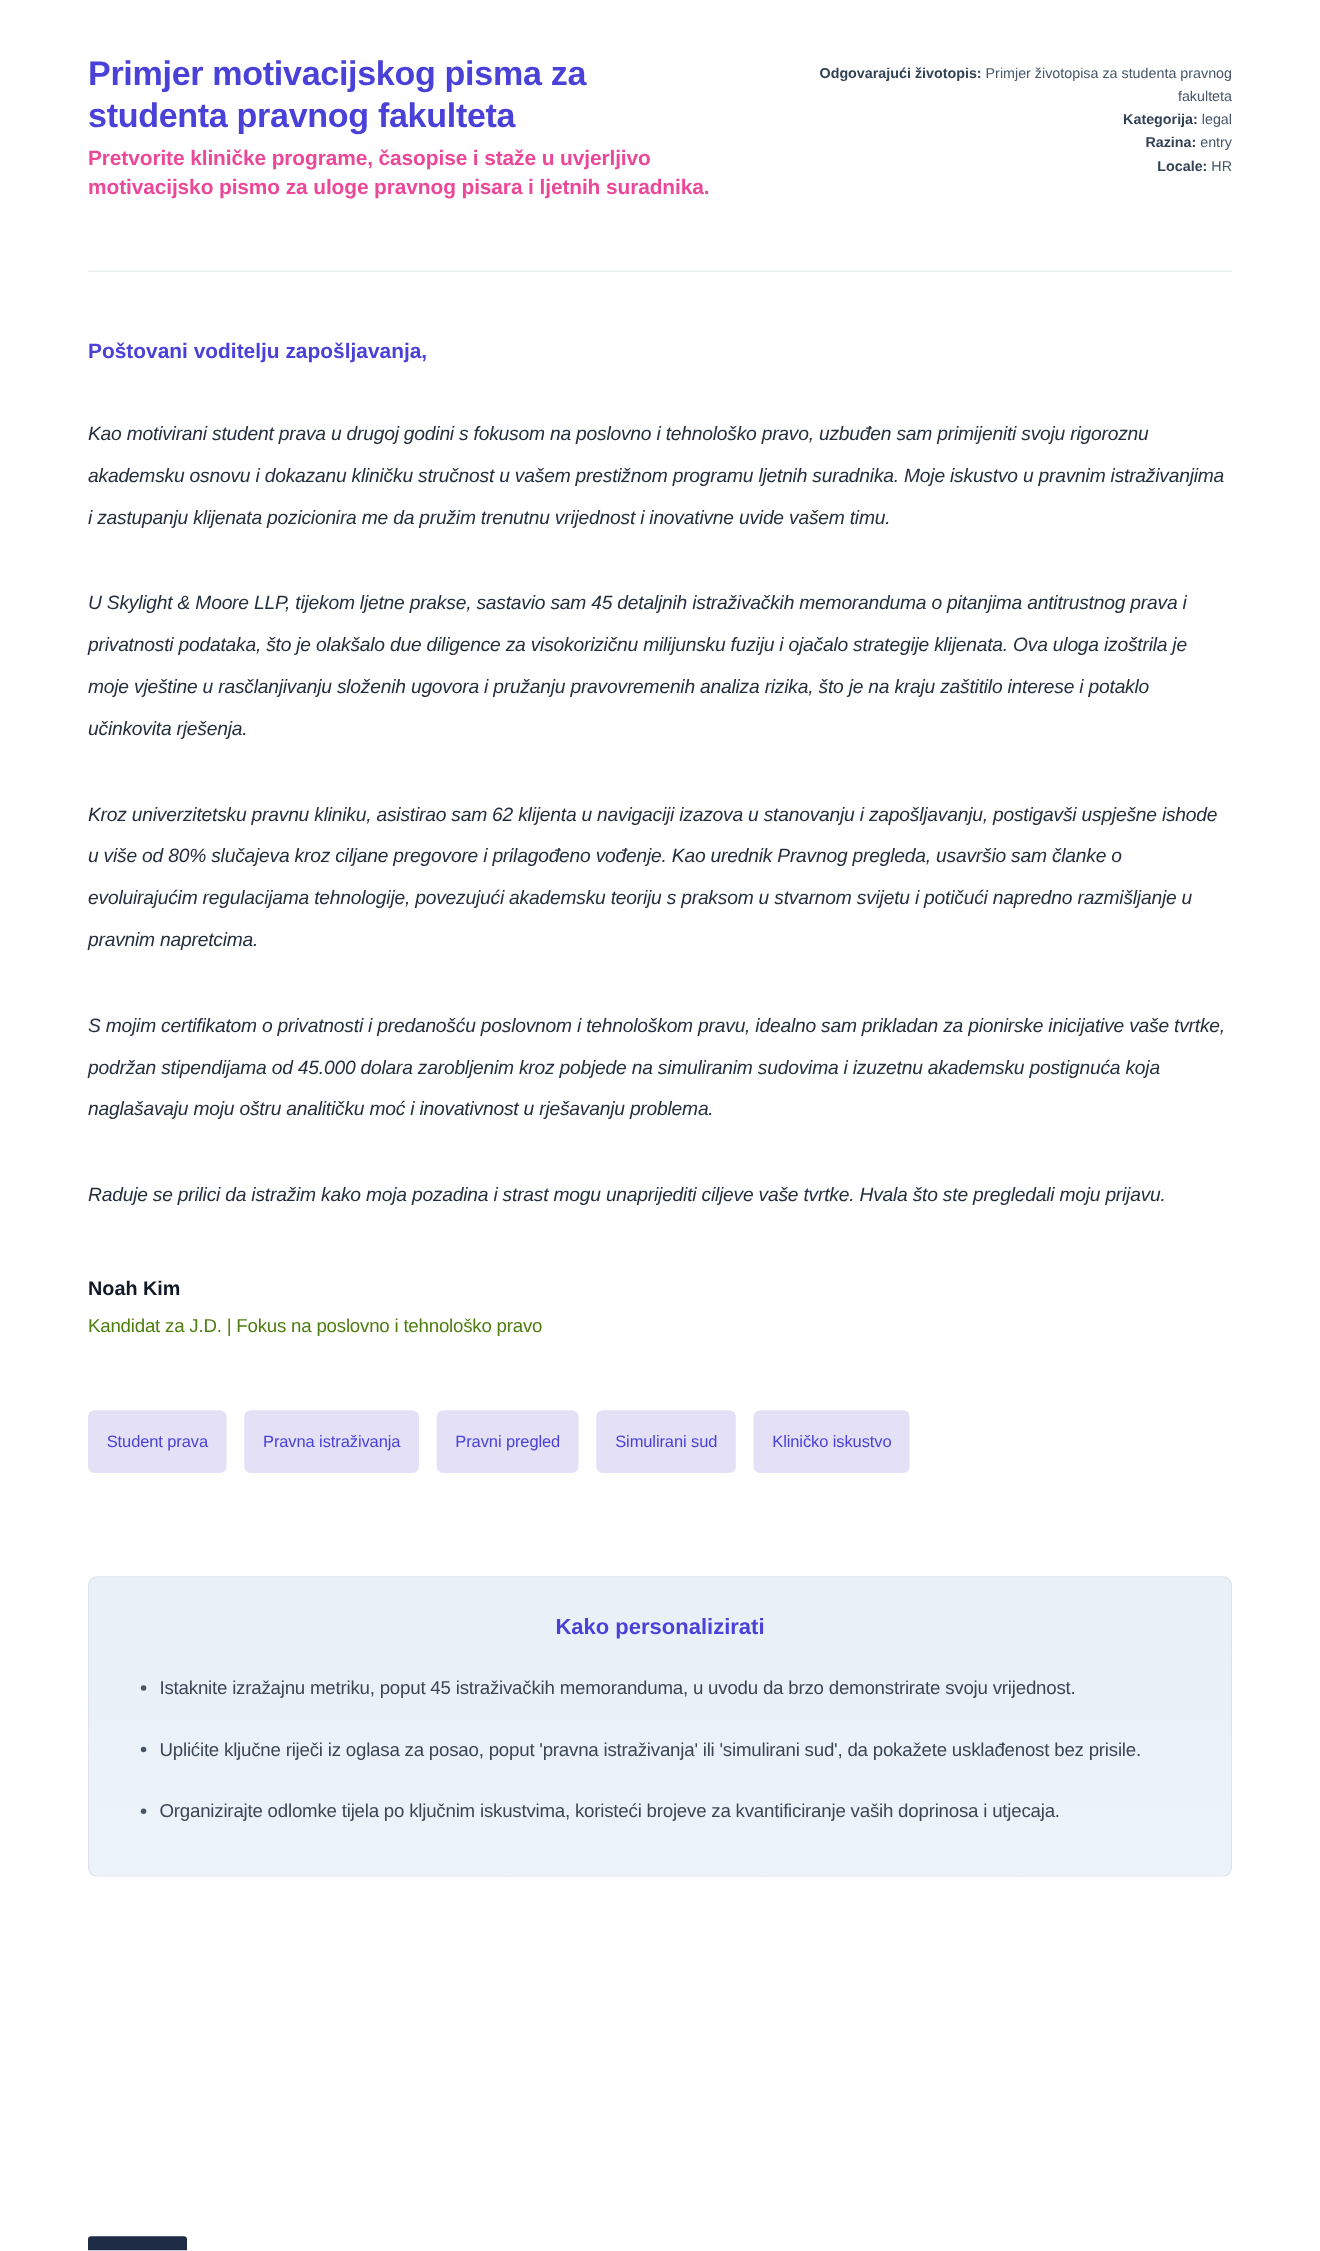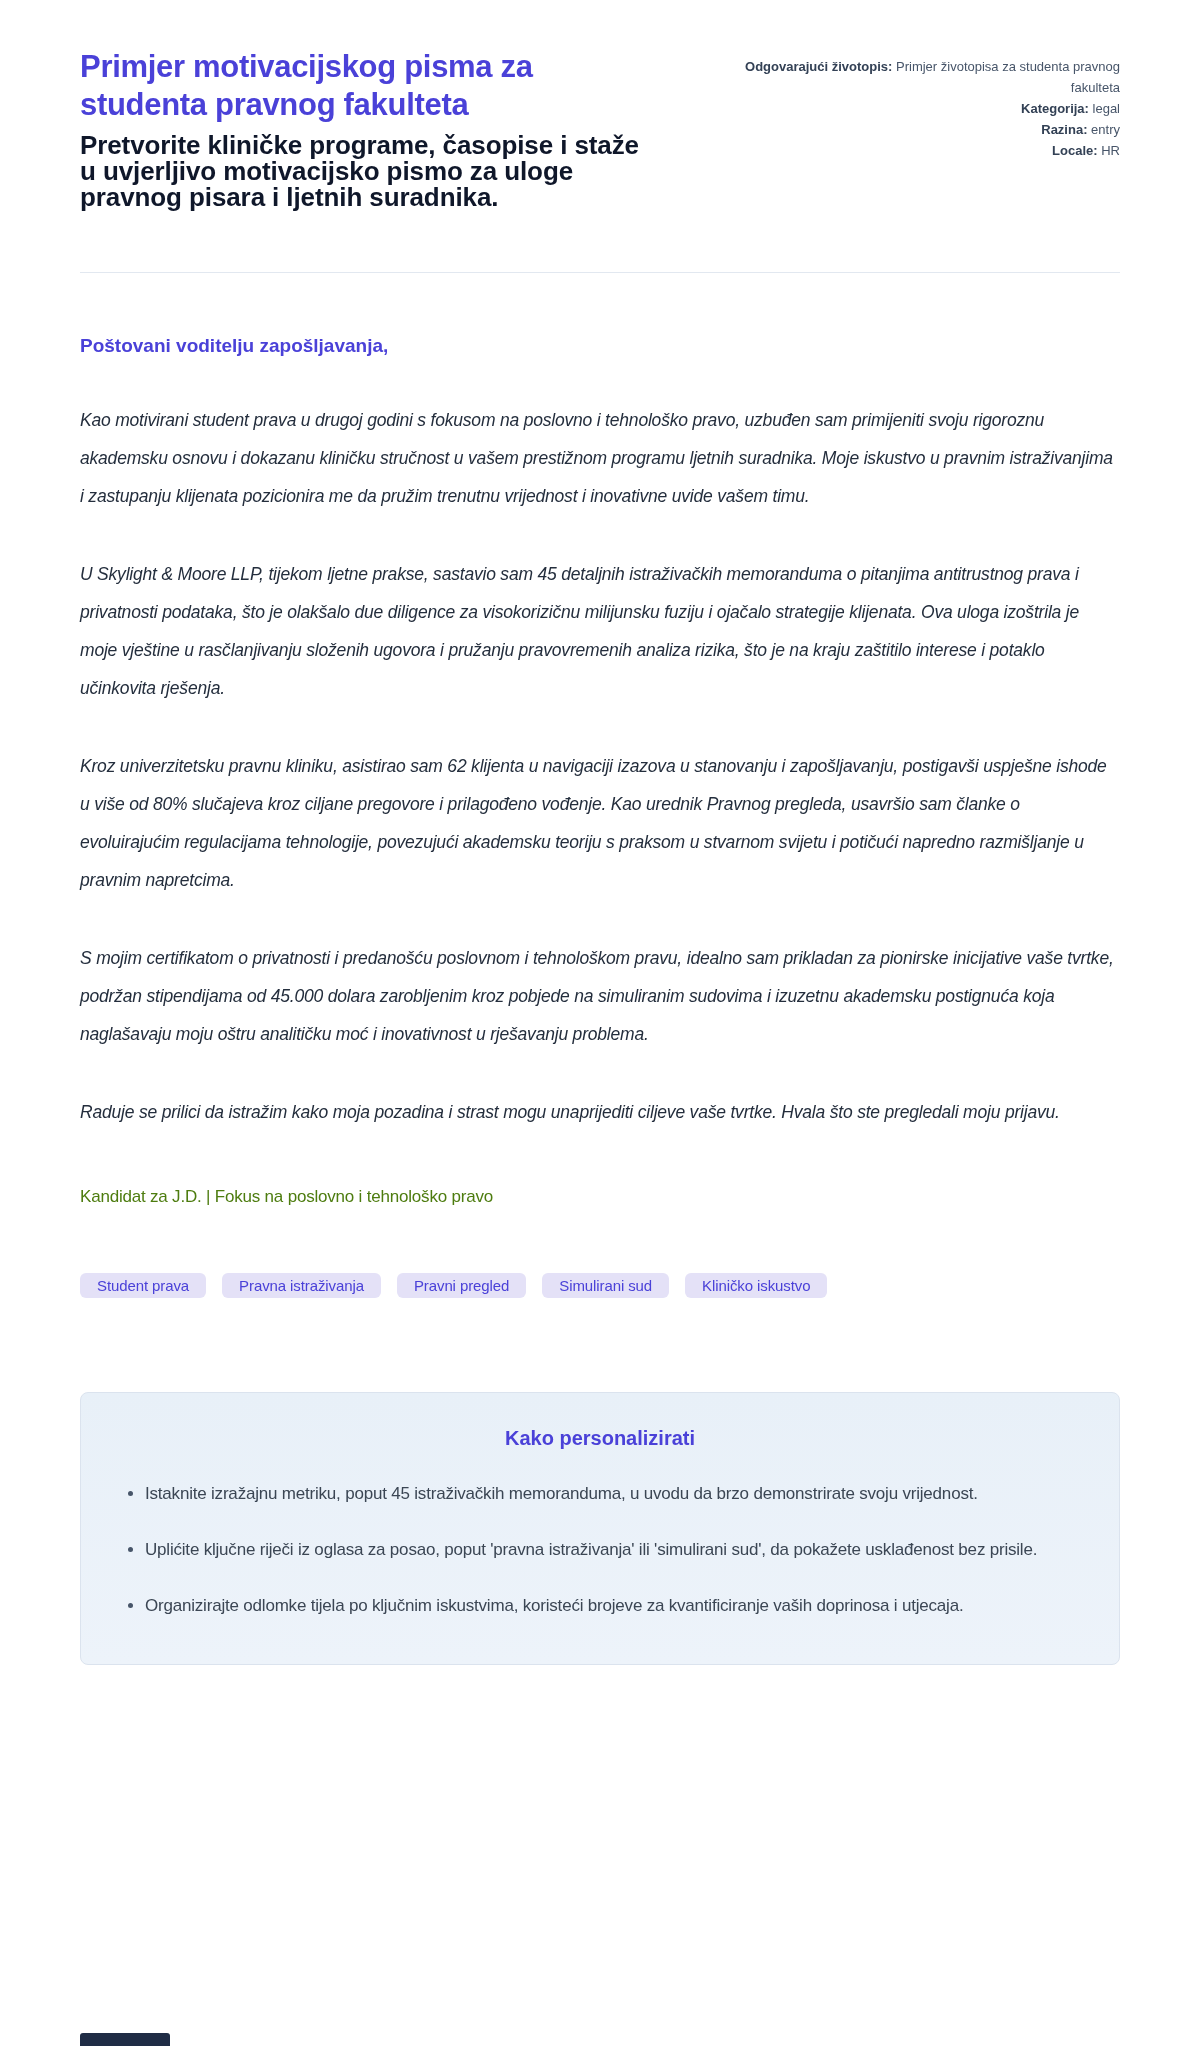--- a/index.html
+++ b/index.html
@@ -26,24 +26,24 @@
   .header-left { width: 570px; }
   h1.title {
     font-size: 31px;
     line-height: 38px;
     font-weight: 800;
     color: #4a41d8;
     letter-spacing: -0.3px;
     margin-bottom: 8px;
   }
   .subtitle {
-    font-size: 26px;
+    font-size: 19px;
     line-height: 26px;
     font-weight: 700;
-    color: #0f172a;
+    color: #ec4899;
     letter-spacing: -0.1px;
   }
   .header-right {
     width: 400px;
     text-align: right;
     font-size: 13px;
     line-height: 21px;
     color: #475569;
     padding-top: 8px;
   }
@@ -89,21 +89,21 @@
   .tags {
     margin-top: 66px;
     display: flex;
     gap: 16px;
   }
   .chip {
     background: #e4e1f7;
     color: #4a41d8;
     font-size: 15px;
     letter-spacing: -0.1px;
-    padding: 4px 17px;
+    padding: 20px 17px;
     border-radius: 6px;
     white-space: nowrap;
     cursor: pointer;
   }
 
   
   .tips-box {
     margin-top: 94px;
     background: linear-gradient(180deg, #e8f0f8 0%, #edf3fa 100%);
     border: 1px solid #dbe3ee;
@@ -165,20 +165,21 @@
 
   <div class="letter">
     <div class="greeting">Poštovani voditelju zapošljavanja,</div>
     <p class="para">Kao motivirani student prava u drugoj godini s fokusom na poslovno i tehnološko pravo, uzbuđen sam primijeniti svoju rigoroznu akademsku osnovu i dokazanu kliničku stručnost u vašem prestižnom programu ljetnih suradnika. Moje iskustvo u pravnim istraživanjima i zastupanju klijenata pozicionira me da pružim trenutnu vrijednost i inovativne uvide vašem timu.</p>
     <p class="para">U Skylight &amp; Moore LLP, tijekom ljetne prakse, sastavio sam 45 detaljnih istraživačkih memoranduma o pitanjima antitrustnog prava i privatnosti podataka, što je olakšalo due diligence za visokorizičnu milijunsku fuziju i ojačalo strategije klijenata. Ova uloga izoštrila je moje vještine u rasčlanjivanju složenih ugovora i pružanju pravovremenih analiza rizika, što je na kraju zaštitilo interese i potaklo učinkovita rješenja.</p>
     <p class="para">Kroz univerzitetsku pravnu kliniku, asistirao sam 62 klijenta u navigaciji izazova u stanovanju i zapošljavanju, postigavši uspješne ishode u više od 80% slučajeva kroz ciljane pregovore i prilagođeno vođenje. Kao urednik Pravnog pregleda, usavršio sam članke o evoluirajućim regulacijama tehnologije, povezujući akademsku teoriju s praksom u stvarnom svijetu i potičući napredno razmišljanje u pravnim napretcima.</p>
     <p class="para">S mojim certifikatom o privatnosti i predanošću poslovnom i tehnološkom pravu, idealno sam prikladan za pionirske inicijative vaše tvrtke, podržan stipendijama od 45.000 dolara zarobljenim kroz pobjede na simuliranim sudovima i izuzetnu akademsku postignuća koja naglašavaju moju oštru analitičku moć i inovativnost u rješavanju problema.</p>
     <p class="para">Raduje se prilici da istražim kako moja pozadina i strast mogu unaprijediti ciljeve vaše tvrtke. Hvala što ste pregledali moju prijavu.</p>
 
     <div class="signature">
+      <div class="signature-name">Noah Kim</div>
       <div class="signature-title">Kandidat za J.D. | Fokus na poslovno i tehnološko pravo</div>
     </div>
   </div>
 
   <div class="tags">
     <span class="chip">Student prava</span>
     <span class="chip">Pravna istraživanja</span>
     <span class="chip">Pravni pregled</span>
     <span class="chip">Simulirani sud</span>
     <span class="chip">Kliničko iskustvo</span>

